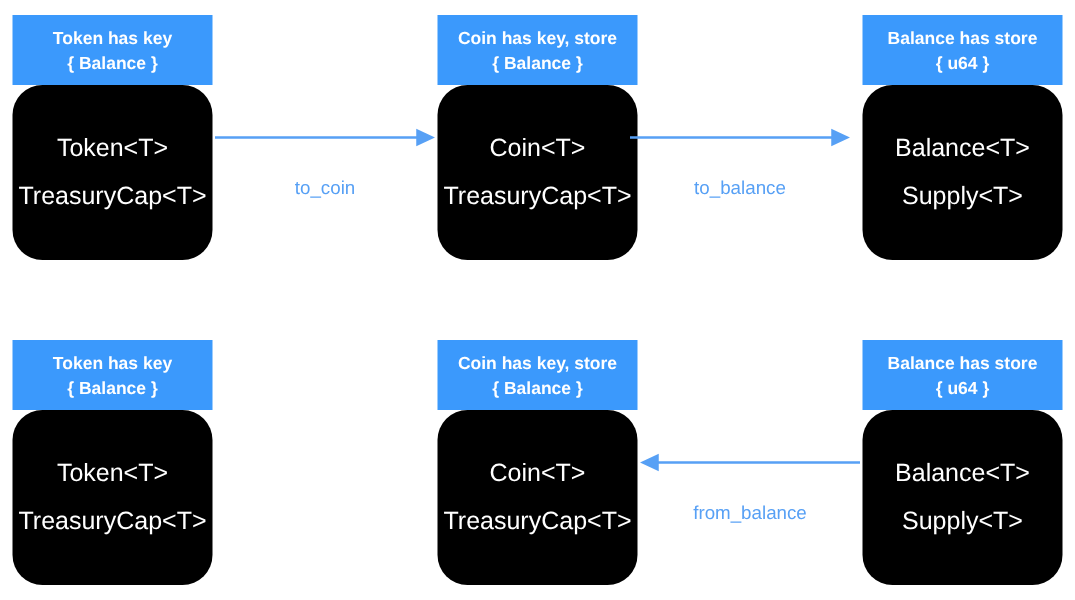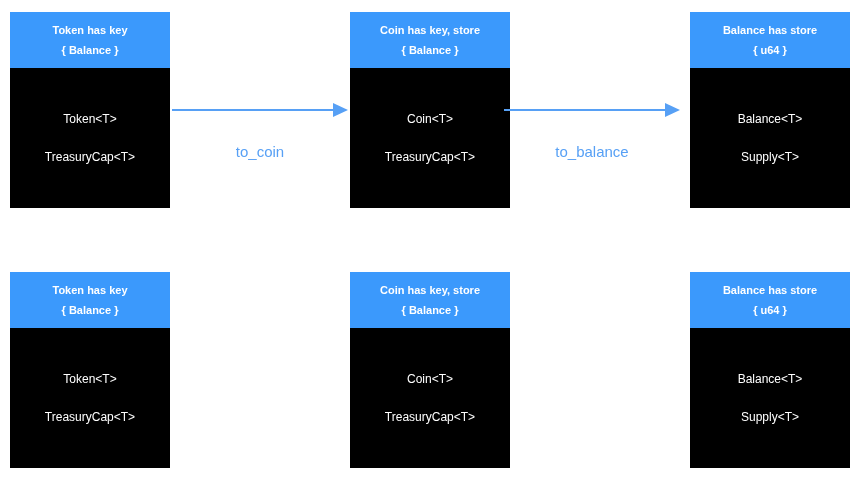--- a/index.html
+++ b/index.html
@@ -19,41 +19,42 @@
     position: absolute;
     width: 160px;
     height: 196px;
     display: flex;
     flex-direction: column;
   }
   .box-header {
     height: 56px;
     background: var(--header-bg, #3B99FC);
     color: var(--header-text, #ffffff);
-    font-size: 11px;
+    font-size: 14px;
     font-weight: bold;
     line-height: 20px;
     display: flex;
     flex-direction: column;
     align-items: center;
     justify-content: center;
     text-align: center;
   }
   .box-body {
     flex: 1;
     background: var(--body-bg, #000000);
     color: var(--body-text, #ffffff);
-    font-size: 12px;
+    font-size: 20px;
     line-height: 20px;
     display: flex;
     flex-direction: column;
     align-items: center;
     justify-content: center;
     gap: 18px;
     text-align: center;
+    border-radius: 24px;
   }
   .arrow {
     position: absolute;
     height: 22px;
   }
   .aline {
     position: absolute;
     top: 10px;
     height: 2px;
     left: 0;
@@ -174,14 +175,19 @@
       <div>Balance has store</div>
       <div>{ u64 }</div>
     </div>
     <div class="box-body">
       <div>Balance&lt;T&gt;</div>
       <div>Supply&lt;T&gt;</div>
     </div>
   </div>
 
 
+  <div class="arrow left a-b2">
+    <div class="aline"></div>
+    <div class="ahead"></div>
+    <div class="alabel">from_balance</div>
+  </div>
 
 </div>
 
 </body></html>

